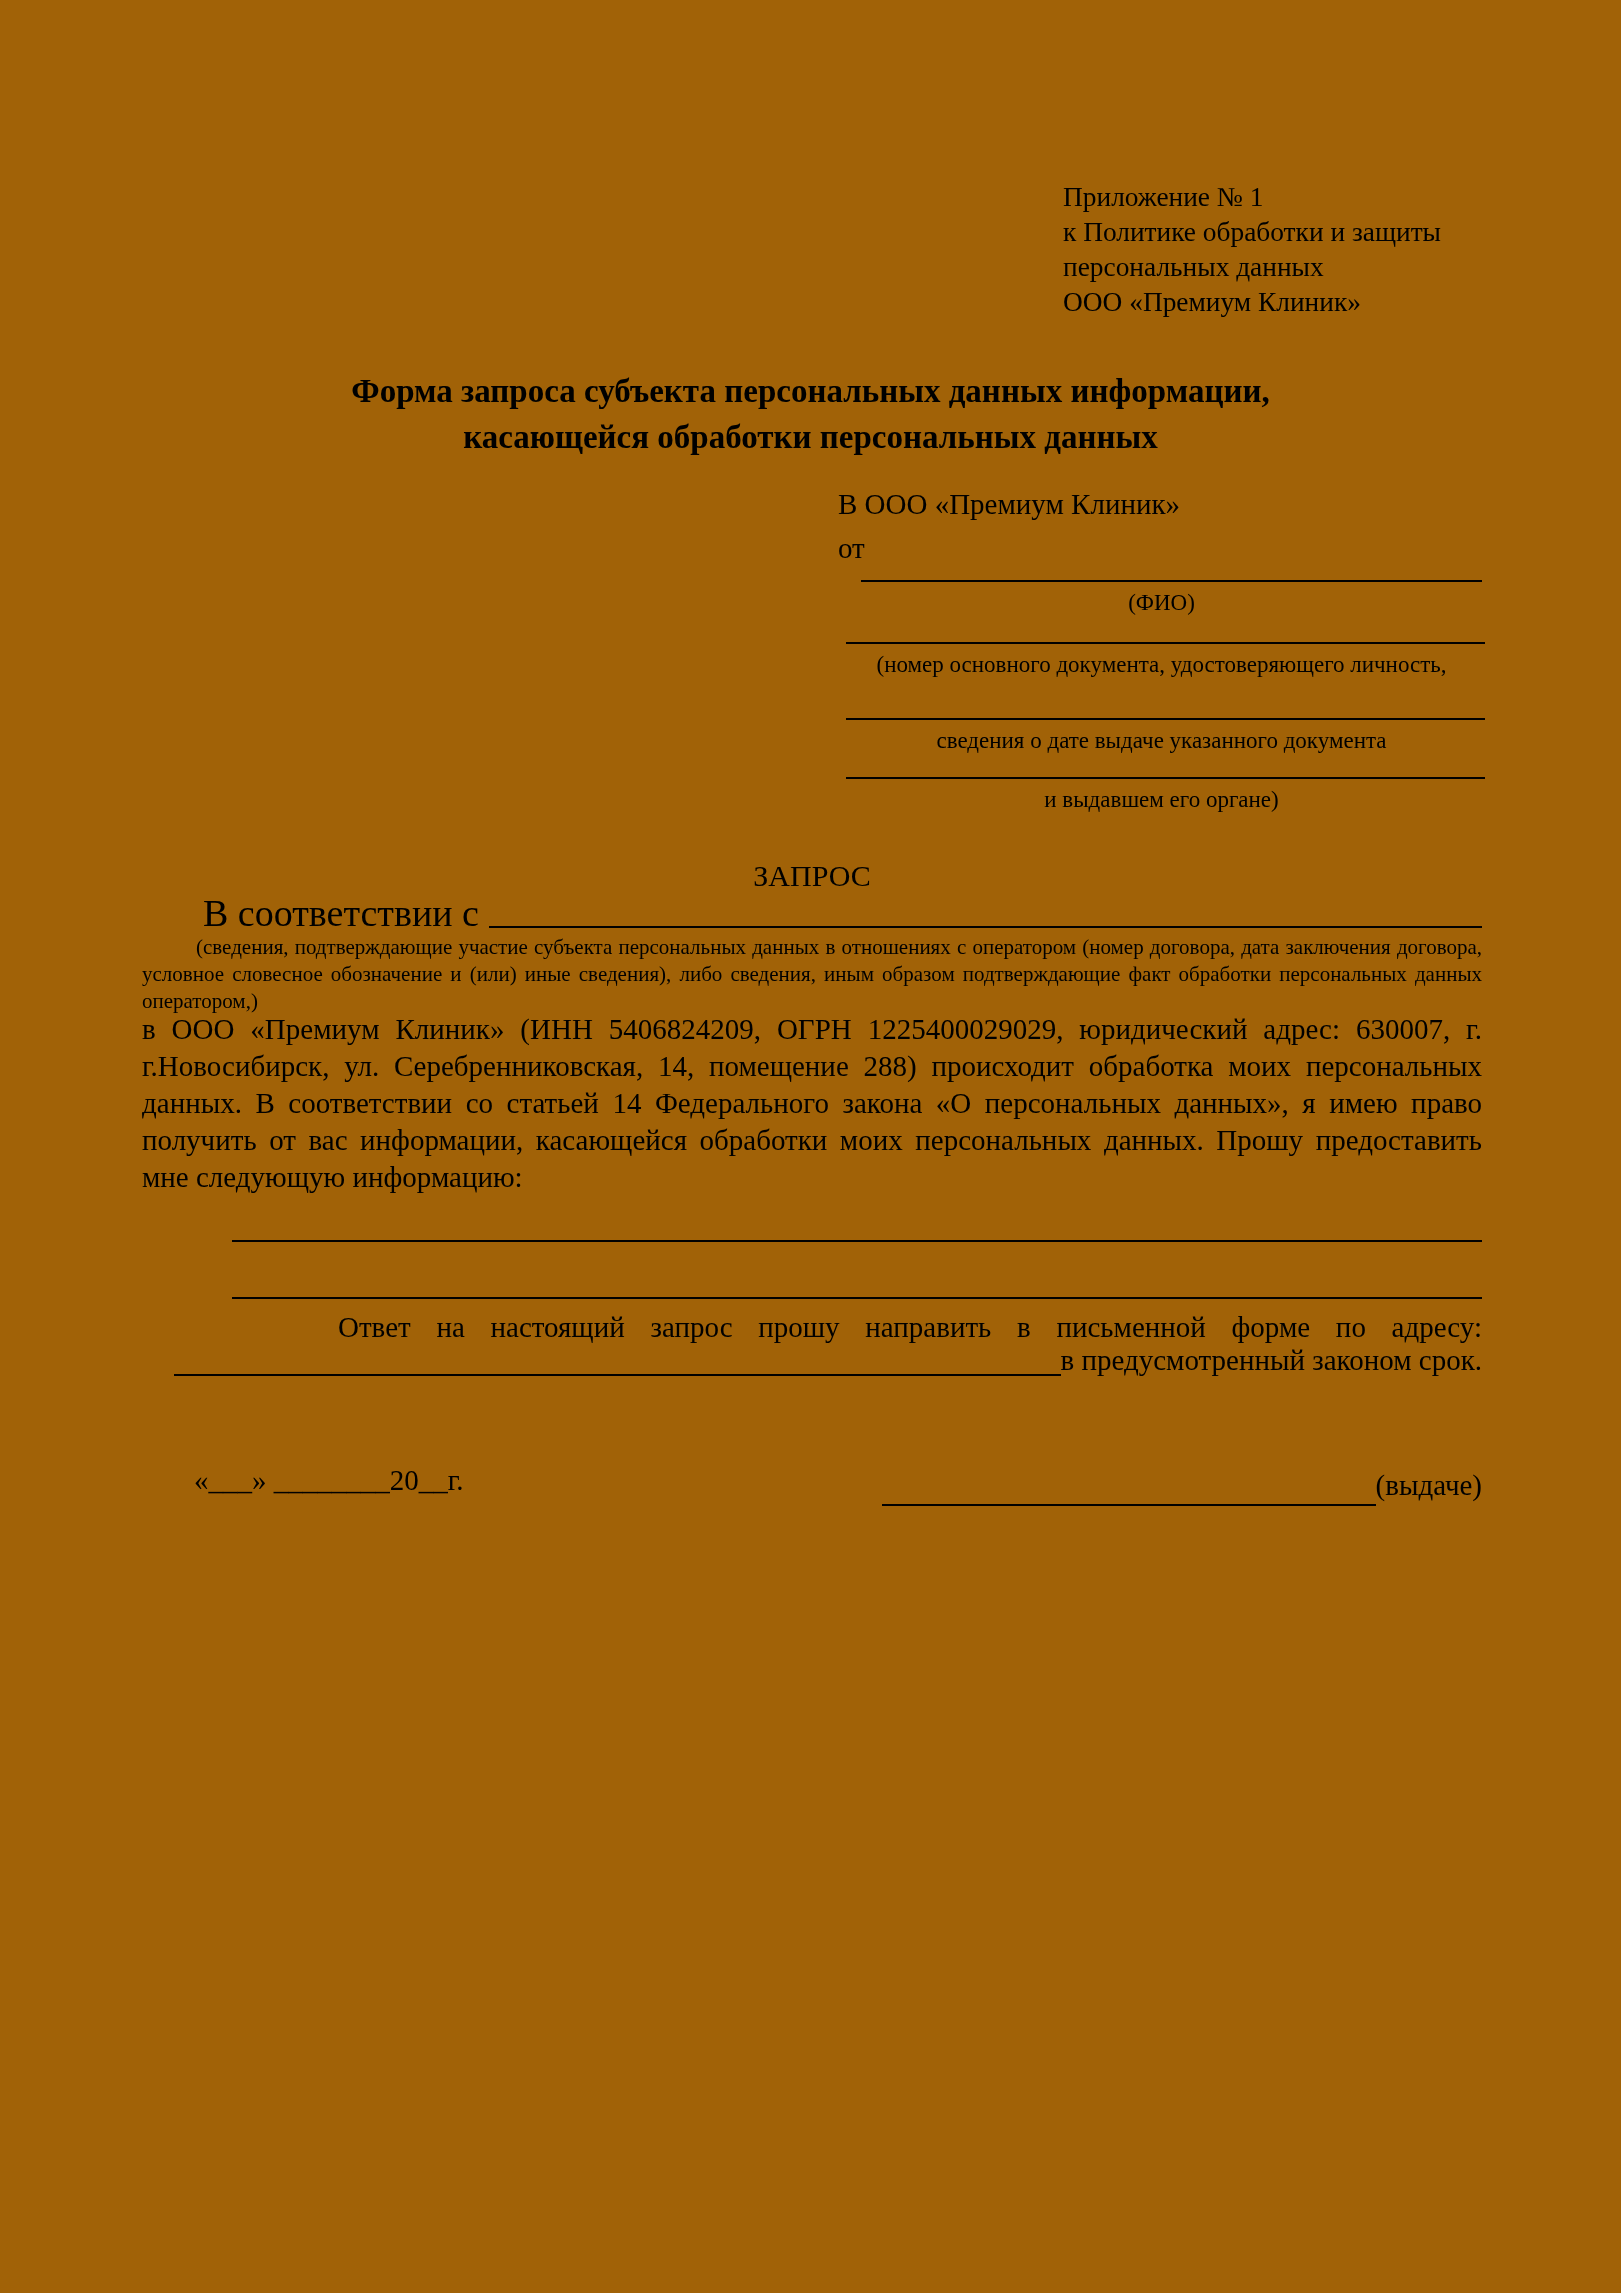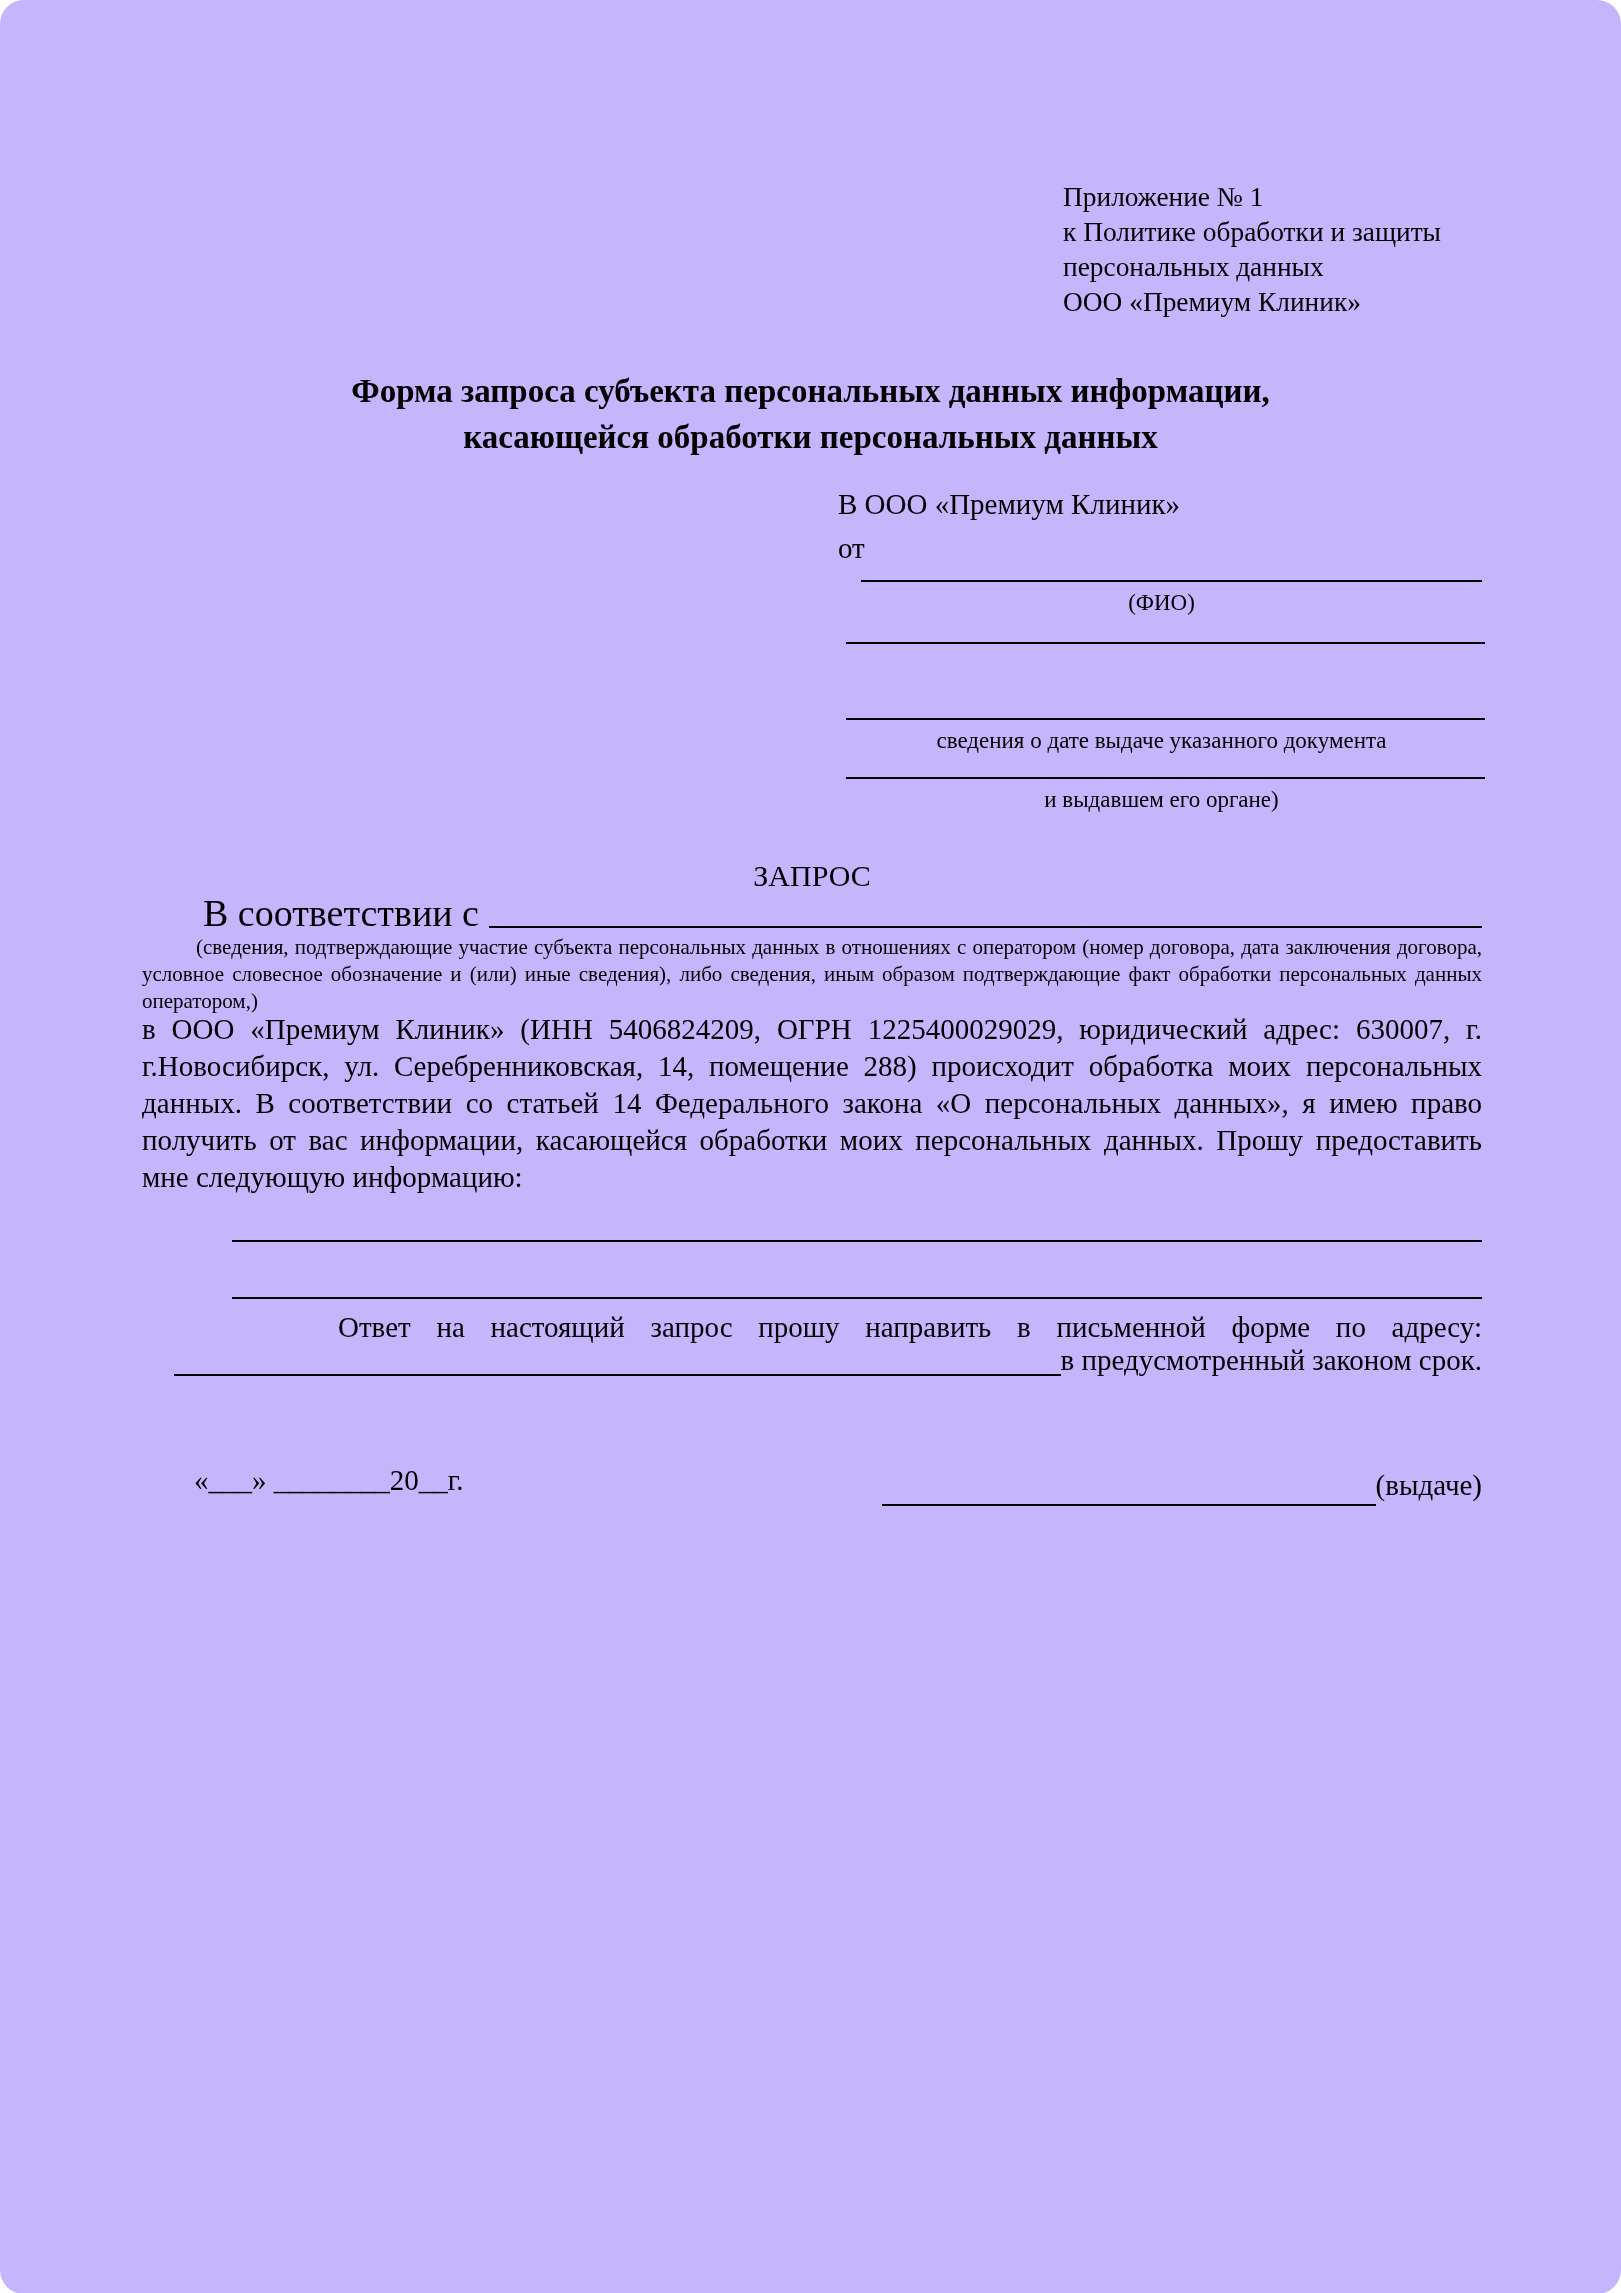--- a/index.html
+++ b/index.html
@@ -1,24 +1,23 @@
 <!DOCTYPE html>
 <html><head>
 <meta charset="utf-8">
 <style>
   html, body { margin: 0; padding: 0; background: #ffffff; }
   .page {
     position: relative;
     width: 1621px;
     height: 2294px;
-    background: #c4b5fd;
+    background: #a16207;
     color: #000000;
     font-family: "Liberation Serif", "DejaVu Serif", serif;
     overflow: hidden;
-    border-radius: 24px;
   }
 
   
   .header-block {
     position: absolute;
     left: 1063px;
     top: 180px;
     font-size: 27.4px;
     line-height: 35px;
     white-space: nowrap;
@@ -197,20 +196,21 @@
   </div>
 
   <div class="addressee">
     <div class="to-line">В ООО «Премиум Клиник»</div>
     <div class="from-line">от</div>
 
     <div class="rule rule-1"></div>
     <div class="caption cap-1">(ФИО)</div>
 
     <div class="rule rule-2"></div>
+    <div class="caption cap-2">(номер основного документа, удостоверяющего личность,</div>
 
     <div class="rule rule-3"></div>
     <div class="caption cap-3">сведения о дате выдаче указанного документа</div>
 
     <div class="rule rule-4"></div>
     <div class="caption cap-4">и выдавшем его органе)</div>
   </div>
 
   <div class="request-heading">ЗАПРОС</div>
 

